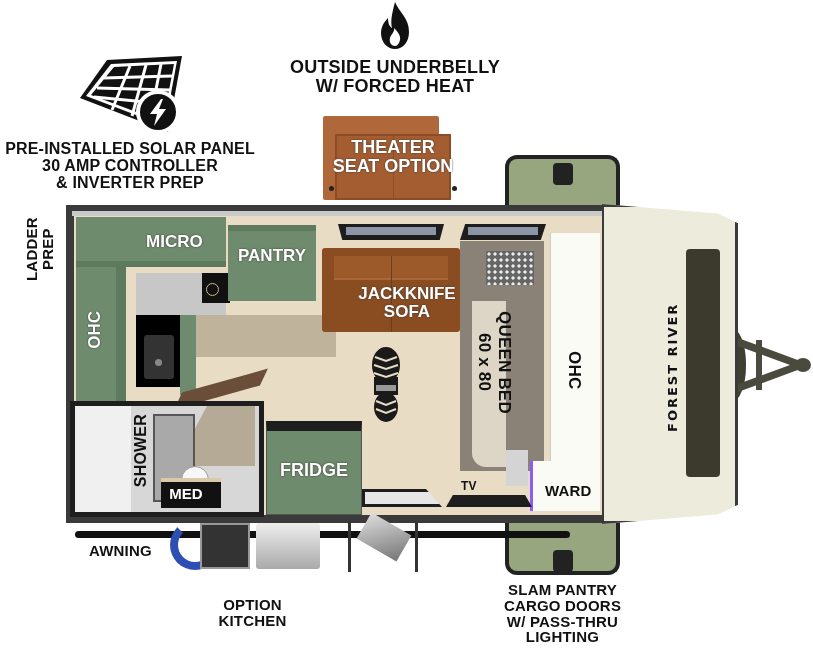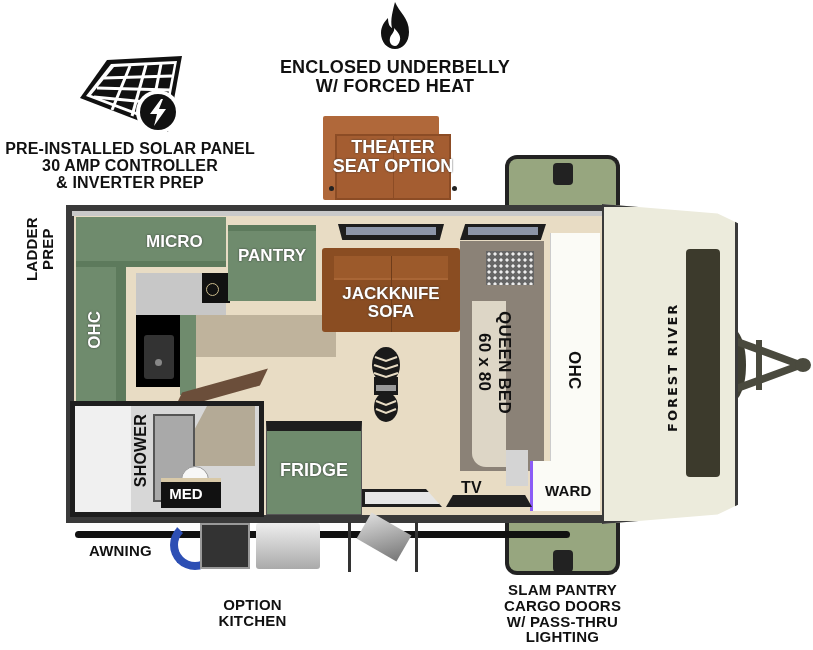--- a/index.html
+++ b/index.html
@@ -36,21 +36,21 @@
     <div>30 AMP CONTROLLER</div>
     <div>&amp; INVERTER PREP</div>
   </div>
 </div>
 
 <svg class="abs" style="left:379px;top:2px;" width="32" height="48" viewBox="0 0 32 48">
   <path d="M16 0 C20 10 30 16 30 30 C30 40 24 47 16 47 C8 47 2 40 2 31 C2 24 6 19 9 16 C9 22 11 25 13 26 C11 18 14 8 16 0 Z" fill="#111"></path>
   <path d="M16 44 C12 44 10 40 11 36 C12 32 16 30 15 26 C19 30 22 34 21 38 C20 42 18 44 16 44 Z" fill="#fff"></path>
 </svg>
 <div class="lbl" style="left:245px;top:58px;width:300px;font-size:18px;">
-  <div>ENCLOSED UNDERBELLY</div>
+  <div>OUTSIDE UNDERBELLY</div>
   <div>W/ FORCED HEAT</div>
 </div>
 
 <div class="abs" style="left:323px;top:116px;width:116px;height:84px;background:#b0683a;border-radius:2px;">
   <div class="abs" style="left:12px;top:18px;width:116px;height:66px;background:#a45d31;border:2px solid #8c4c25;"></div>
   <div class="abs" style="left:70px;top:20px;width:1px;height:64px;background:#8c4c25;"></div>
   <div class="abs" style="left:6px;top:70px;width:5px;height:5px;border-radius:50%;background:#222;"></div>
   <div class="abs" style="left:129px;top:70px;width:5px;height:5px;border-radius:50%;background:#222;"></div>
   <div class="wlbl" style="left:0;top:22px;width:140px;font-size:18px;">
     <div>THEATER</div>
@@ -116,21 +116,21 @@
   <div class="abs" style="left:272px;top:19px;width:106px;height:16px;background:#1d1d1d;clip-path:polygon(0 0,100% 0,96% 100%,4% 100%);">
     <div class="abs" style="left:8px;top:3px;width:90px;height:8px;background:#8c95a8;"></div>
   </div>
   <div class="abs" style="left:394px;top:19px;width:86px;height:16px;background:#1d1d1d;clip-path:polygon(6% 0,100% 0,94% 100%,0 100%);">
     <div class="abs" style="left:8px;top:3px;width:70px;height:8px;background:#8c95a8;"></div>
   </div>
 
   <div class="abs" style="left:256px;top:43px;width:138px;height:84px;background:#8a4d22;border-radius:3px;">
     <div class="abs" style="left:12px;top:8px;width:114px;height:24px;background:#9c5a2b;border-bottom:2px solid #a96636;"></div>
     <div class="abs" style="left:69px;top:8px;width:1px;height:76px;background:#6e3c1a;"></div>
-    <div class="wlbl" style="left:0;top:37px;width:138px;font-size:17px;">
+    <div class="wlbl" style="left:16px;top:37px;width:138px;font-size:17px;">
       <div>JACKKNIFE</div>
       <div>SOFA</div>
     </div>
   </div>
 
   <div class="abs" style="left:394px;top:36px;width:84px;height:230px;background:#8b8277;"></div>
   <div class="abs" style="left:420px;top:46px;width:48px;height:34px;background:radial-gradient(circle,#eee 35%,#666 40%) 0 0/6px 6px;"></div>
   <div class="abs" style="left:406px;top:96px;width:34px;height:166px;background:#ddd6c6;border-radius:0 0 0 14px;">
     <div class="lbl vert" style="left:2px;top:10px;font-size:17px;line-height:20px;">
       <div>QUEEN BED</div>
@@ -140,21 +140,21 @@
 
   <div class="abs" style="left:484px;top:28px;width:50px;height:228px;background:#fbfbf6;border-left:1px solid #ccc;">
     <div class="lbl vert" style="left:14px;top:118px;font-size:17px;">OHC</div>
   </div>
 
   <div class="abs" style="left:464px;top:256px;width:70px;height:50px;background:#fbfbf6;border-left:3px solid #8b5cf6;">
     <div class="lbl" style="left:12px;top:22px;font-size:15px;">WARD</div>
   </div>
   <div class="abs" style="left:440px;top:245px;width:22px;height:36px;background:#d4d4d4;"></div>
 
-  <div class="lbl" style="left:395px;top:275px;font-size:16px;">TV</div>
+  <div class="lbl" style="left:395px;top:275px;font-size:12px;">TV</div>
   <div class="abs" style="left:380px;top:290px;width:86px;height:12px;background:#1e1e1e;clip-path:polygon(8% 0,92% 0,100% 100%,0 100%);"></div>
   <div class="abs" style="left:296px;top:284px;width:80px;height:18px;border:3px solid #1e1e1e;background:#e6e6e6;clip-path:polygon(0 0,80% 0,100% 100%,0 100%);"></div>
 
 
   <svg class="abs" style="left:304px;top:142px;" width="32" height="76" viewBox="0 0 32 76">
     <ellipse cx="16" cy="18" rx="14" ry="18" fill="#1a1a1a"></ellipse>
     <rect x="4" y="30" width="24" height="18" fill="#1a1a1a"></rect>
     <ellipse cx="16" cy="60" rx="12" ry="15" fill="#1a1a1a"></ellipse>
     <g stroke="#e8dcc4" stroke-width="2" fill="none">
       <path d="M5 10 L16 14 L27 10"></path>

